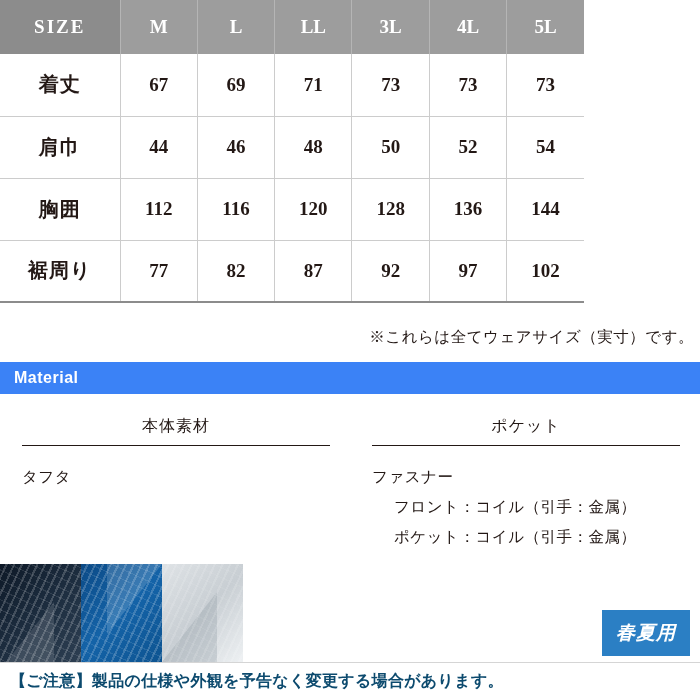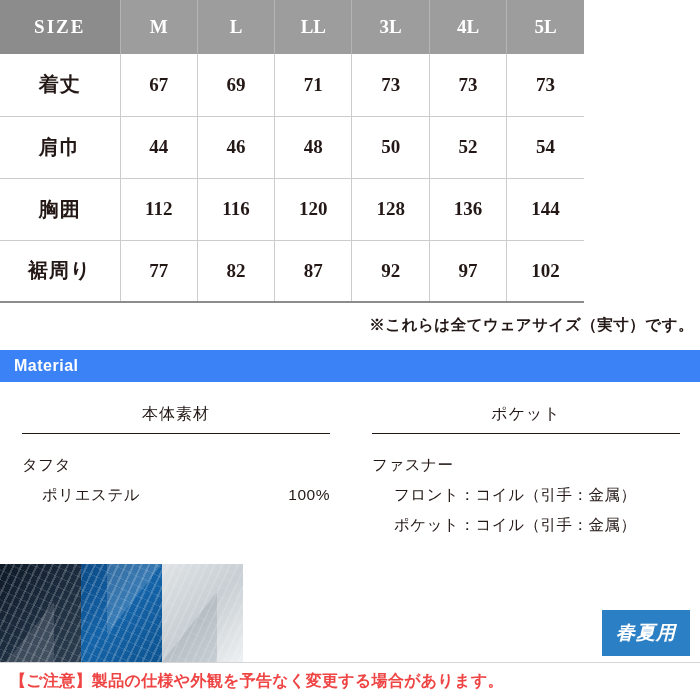--- a/index.html
+++ b/index.html
@@ -63,24 +63,23 @@
     border-left: 1px solid #cccccc;
     color: #231815;
   }
   .size-table tr:last-child td {
     border-bottom: 2px solid #8c8c8c;
   }
 
   .size-note {
     text-align: right;
     font-size: 15.5px;
-    padding: 12px 6px 0 0;
+    padding: 24px 6px 0 0;
     color: #231815;
     letter-spacing: 0.5px;
-    font-weight: bold;
   }
 
   
   .material-bar {
     margin-top: 14px;
     background: #3b82f6;
     color: #ffffff;
     height: 32px;
     line-height: 32px;
     padding-left: 14px;
@@ -186,21 +185,21 @@
     width: 700px;
     height: 38px;
     background: #ffffff;
     border-top: 1px solid #d5d5d5;
     display: flex;
     align-items: center;
     padding-left: 10px;
     font-size: 16px;
     font-weight: bold;
     letter-spacing: 0.3px;
-    color: #ef4444;
+    color: #0c4a6e;
   }
 </style>
 </head>
 <body>
 
 <table class="size-table">
   <thead>
     <tr>
       <th class="size-head-label">SIZE</th>
       <th class="size-head-cell">M</th>
@@ -255,24 +254,20 @@
 
 <div class="material-bar">Material</div>
 
 <div class="material-wrap">
   <div class="mat-col left">
     <div class="mat-title">本体素材</div>
     <div class="mat-body">
       <div class="mat-line">
         <span>タフタ</span>
         <span></span>
-      </div>
-      <div class="mat-line">
-        <span class="indent">ポリエステル</span>
-        <span>100%</span>
       </div>
     </div>
   </div>
 
   <div class="mat-col right">
     <div class="mat-title">ポケット</div>
     <div class="mat-body">
       <div class="mat-line">
         <span>ファスナー</span>
         <span></span>

